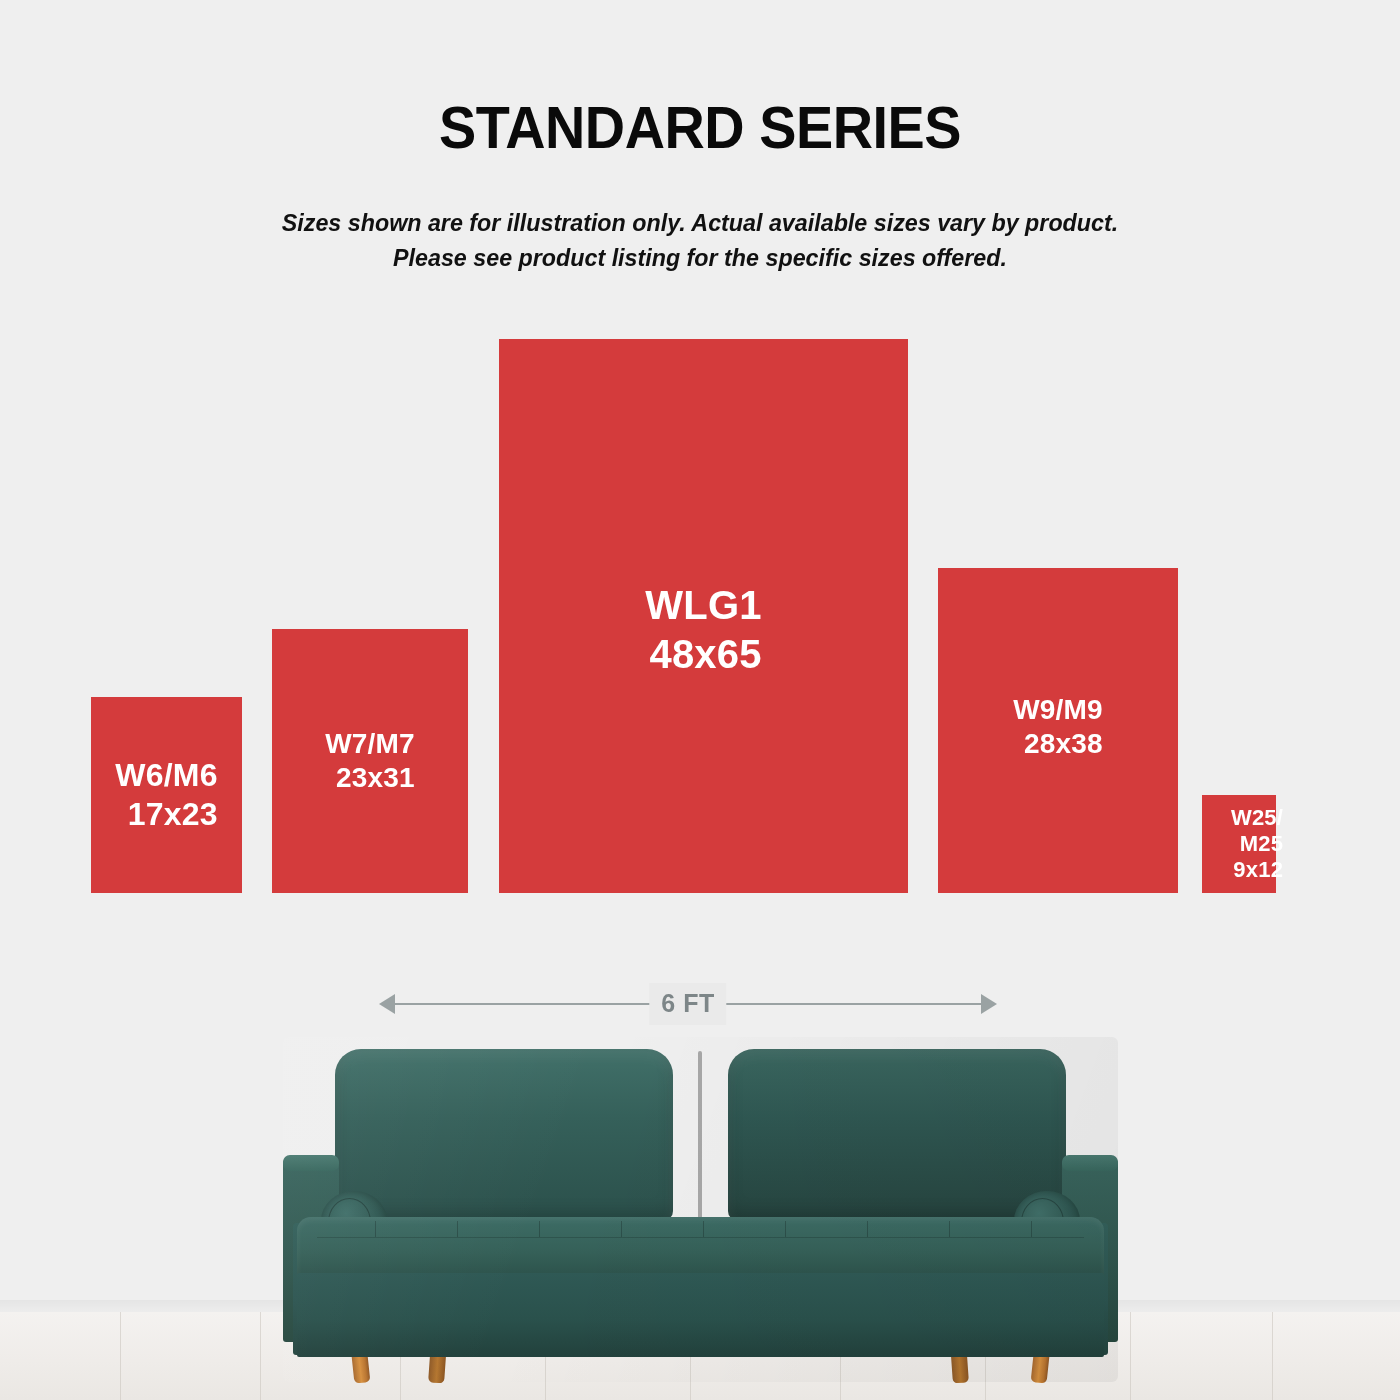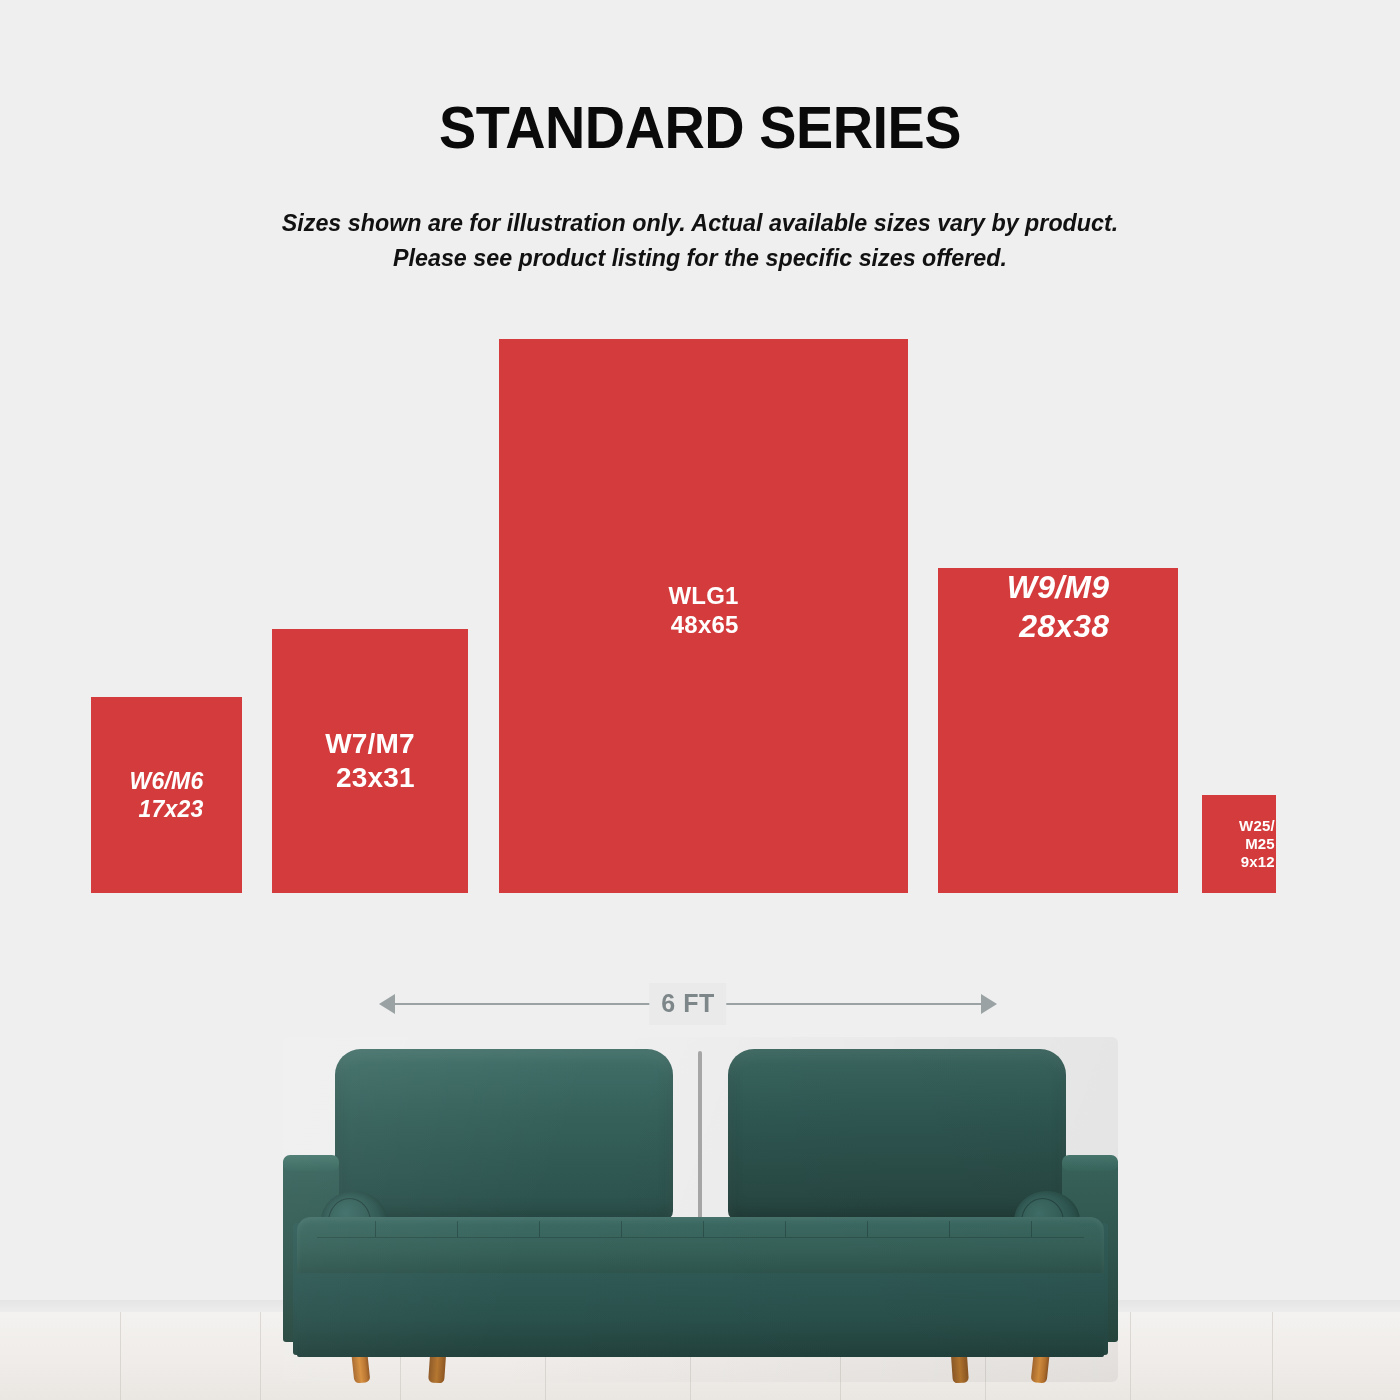--- a/index.html
+++ b/index.html
@@ -36,29 +36,29 @@
   }
   .frame .lbl{
     color:#ffffff;font-weight:700;text-align:center;
     line-height:1.22;letter-spacing:.2px;
     user-select:none;
   }
   .frame .lbl .l2{display:block;text-align:right;}
 
   
   #f-w6  {left:91px;  top:697px; width:151px; height:196px;}
-  #f-w6 .lbl{font-size:23px;font-style:italic;}
+  #f-w6 .lbl{font-size:32px;}
   #f-w7  {left:272px; top:629px; width:196px; height:264px;}
   #f-w7 .lbl{font-size:28px;}
   #f-wlg1{left:499px; top:339px; width:409px; height:554px; align-items:flex-start; justify-content:center;}
-  #f-wlg1 .lbl{font-size:24px;margin-top:242px;}
+  #f-wlg1 .lbl{font-size:40px;margin-top:242px;}
   #f-w9  {left:938px; top:568px; width:240px; height:325px; align-items:flex-start;}
-  #f-w9 .lbl{font-size:32px;font-style:italic;}
+  #f-w9 .lbl{font-size:28px;margin-top:125px;}
   #f-w25 {left:1202px;top:795px; width:74px;  height:98px;}
-  #f-w25 .lbl{font-size:15px;line-height:1.18;margin-left:36px;}
+  #f-w25 .lbl{font-size:22px;line-height:1.18;margin-left:36px;}
 
   
   .dim{position:absolute;left:380px;top:1003px;width:616px;height:2px;}
   .dim .line{position:absolute;left:8px;top:0;width:600px;height:2px;background:#9aa2a3;}
   .dim .ah{position:absolute;top:-9px;width:0;height:0;
            border-top:10px solid transparent;border-bottom:10px solid transparent;}
   .dim .ah.left {left:-1px;  border-right:16px solid #9aa2a3;}
   .dim .ah.right{right:-1px; border-left:16px solid #9aa2a3;}
   .dim .cap{
     position:absolute;left:50%;top:-20px;transform:translateX(-50%);

